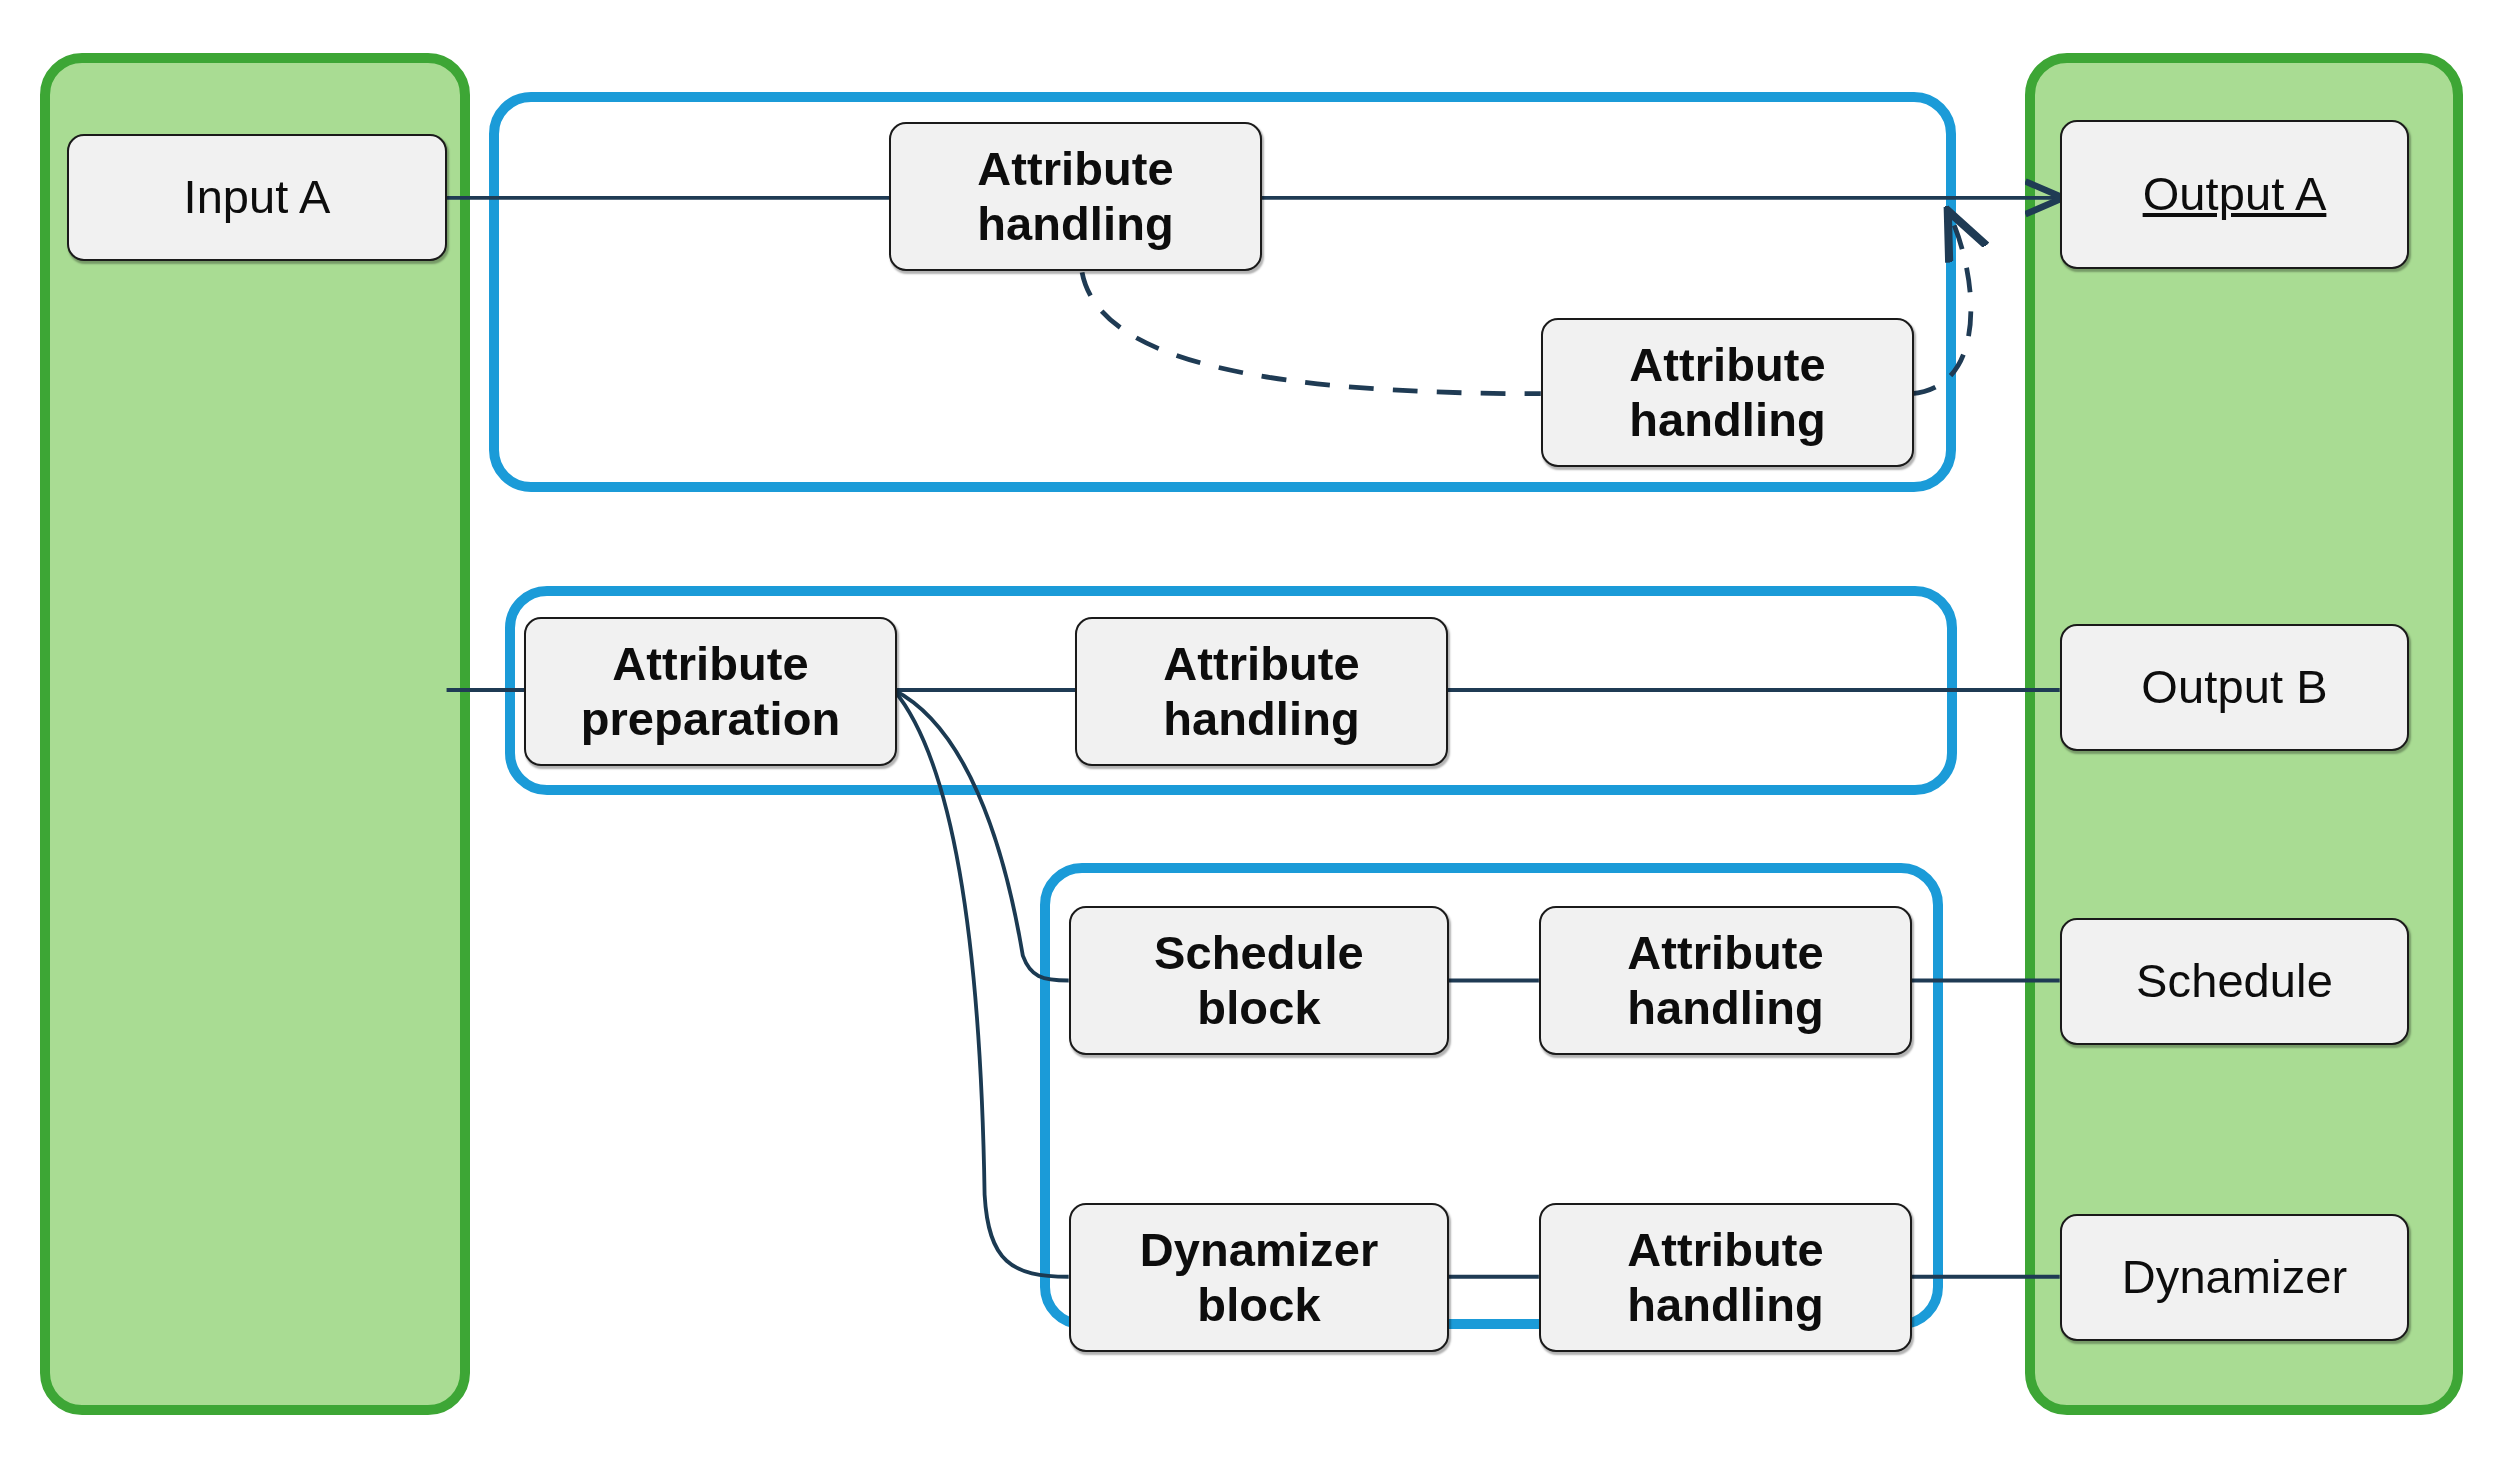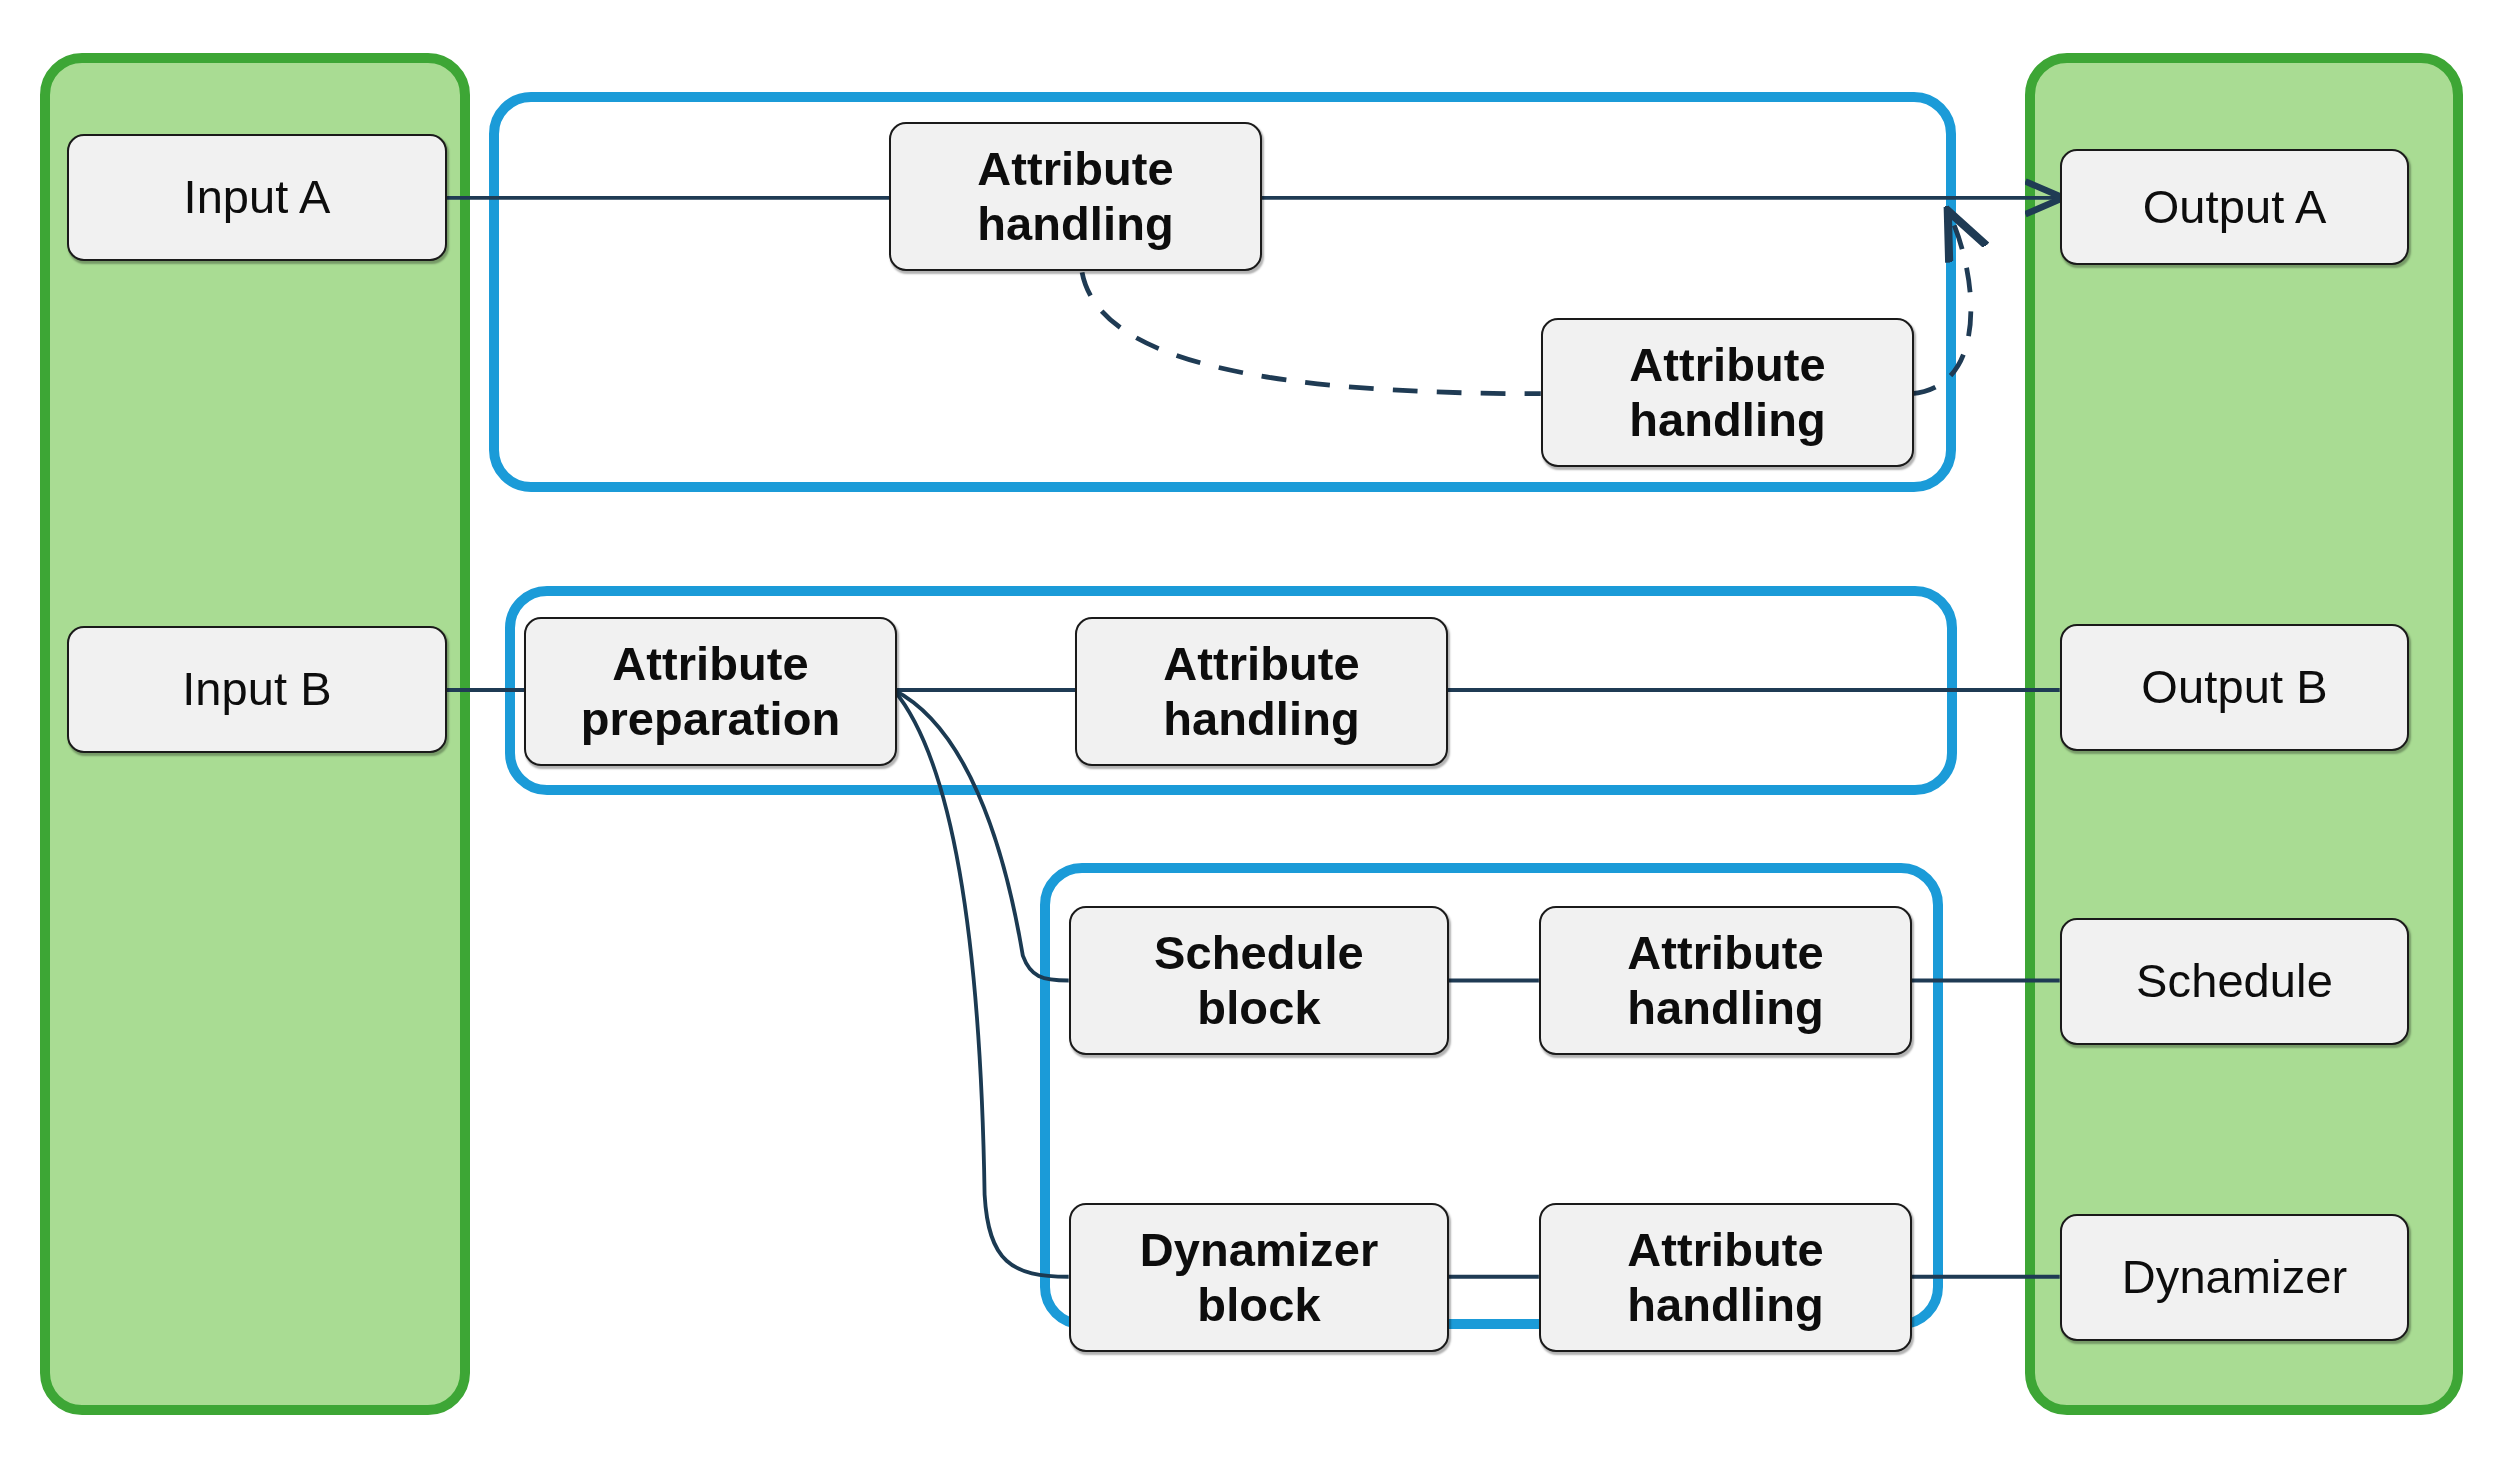--- a/index.html
+++ b/index.html
@@ -98,21 +98,20 @@
 
     <path class="edge" d="M 2000,1026 L 2155,1026"></path>
 
     <path class="edge" d="M 1513,1336 L 1610,1336"></path>
 
     <path class="edge" d="M 2000,1336 L 2155,1336"></path>
   </svg>
 
   <div class="node" style="left:67px;top:134px;width:380px;height:127px;">Input A</div>
 
-  <div class="node" style="left:67px;top:626px;width:380px;height:127px;">Input B</div>
 
   <div class="node two-line" style="left:889px;top:122px;width:373px;height:149px;">Attribute
 handling</div>
 
   <div class="node two-line" style="left:1541px;top:318px;width:373px;height:149px;">Attribute
 handling</div>
 
   <div class="node two-line" style="left:524px;top:617px;width:373px;height:149px;">Attribute
 preparation</div>
 
@@ -124,21 +123,21 @@
 
   <div class="node two-line" style="left:1539px;top:906px;width:373px;height:149px;">Attribute
 handling</div>
 
   <div class="node two-line" style="left:1069px;top:1203px;width:380px;height:149px;">Dynamizer
 block</div>
 
   <div class="node two-line" style="left:1539px;top:1203px;width:373px;height:149px;">Attribute
 handling</div>
 
-  <div class="node" style="left:2060px;top:149px;width:349px;height:116px;">Output A</div>
+  <div class="node" style="left:2060px;top:120px;width:349px;height:149px;text-decoration:underline;">Output A</div>
 
   <div class="node" style="left:2060px;top:624px;width:349px;height:127px;">Output B</div>
 
   <div class="node" style="left:2060px;top:918px;width:349px;height:127px;">Schedule</div>
 
   <div class="node" style="left:2060px;top:1214px;width:349px;height:127px;">Dynamizer</div>
 
 </div>
 
 

